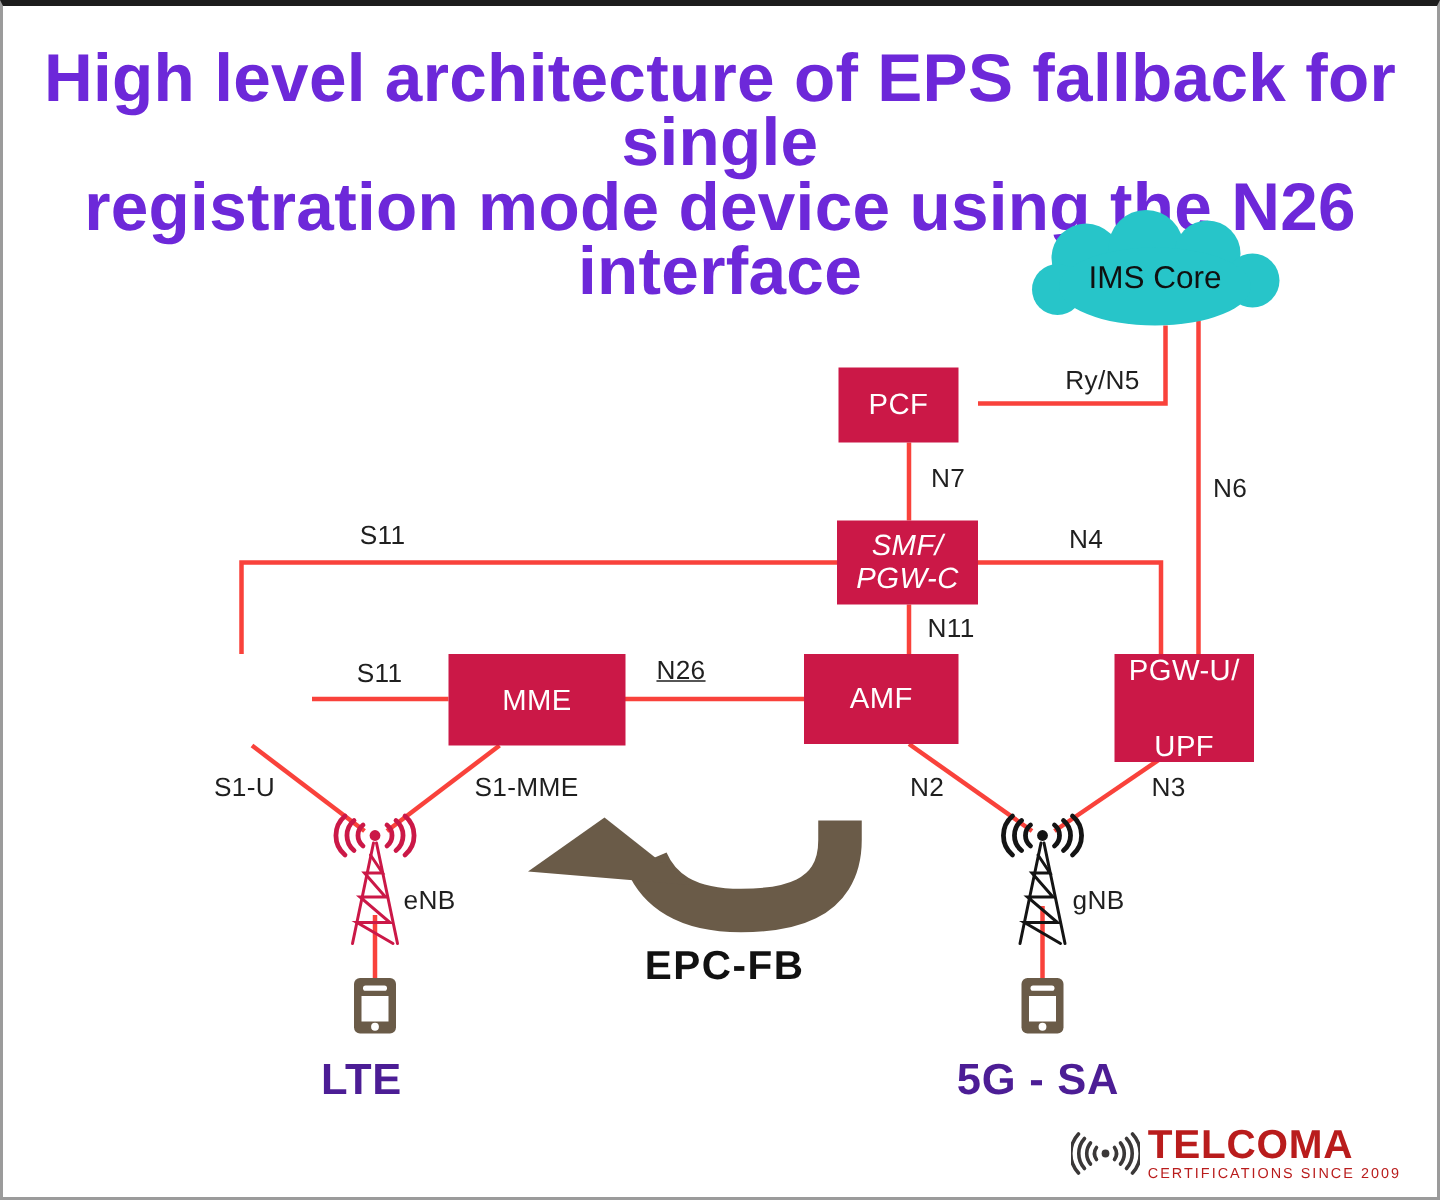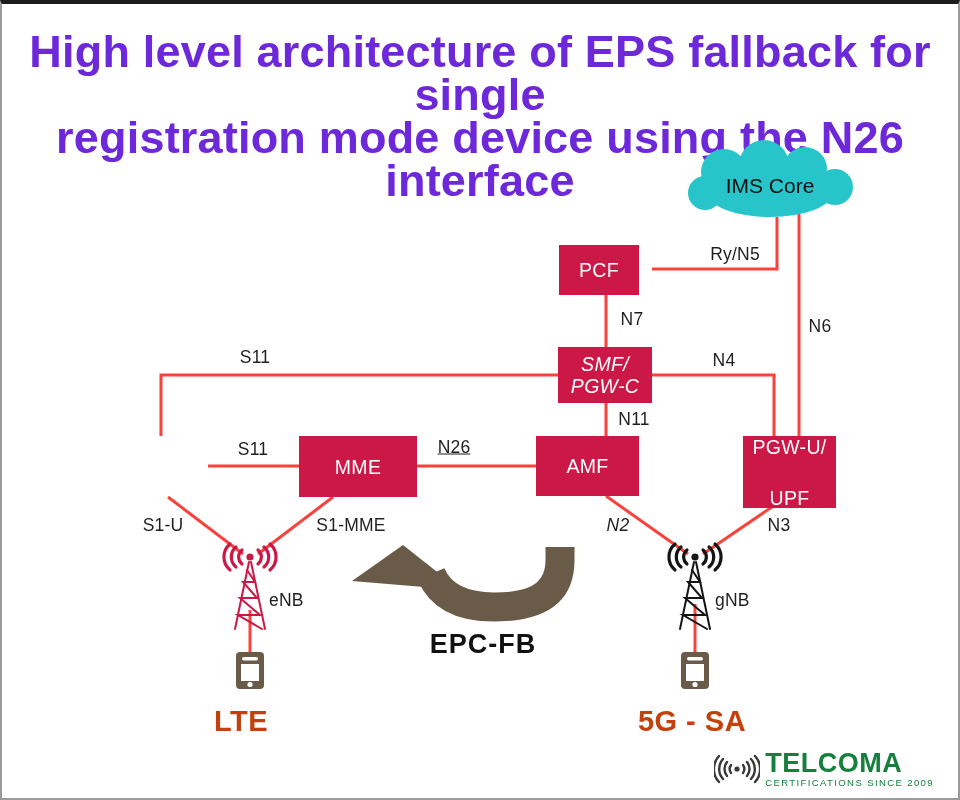--- a/index.html
+++ b/index.html
@@ -23,28 +23,28 @@
     position:absolute;transform:translate(-50%,-50%);
     font-size:17.5px;font-weight:500;color:#1f1f1f;white-space:nowrap;letter-spacing:.2px;
   }
   .tower-label{transform:none;}
   .cloud-label{
     position:absolute;left:700px;top:170px;width:136px;text-align:center;
     font-size:21px;font-weight:500;color:#101010;
   }
   .device-label{
     position:absolute;transform:translate(-50%,-50%);
-    font-size:29px;font-weight:700;color:#c2410c;white-space:nowrap;letter-spacing:.5px;
+    font-size:29px;font-weight:700;color:#4c1d95;white-space:nowrap;letter-spacing:.5px;
   }
   .arrow-label{
     position:absolute;transform:translate(-50%,-50%);
     font-size:27px;font-weight:600;color:#111111;letter-spacing:1px;
   }
   .logo{
-    position:absolute;right:24px;top:745px;display:flex;align-items:center;gap:5px;color:#15803d;
+    position:absolute;right:24px;top:745px;display:flex;align-items:center;gap:5px;color:#b91c1c;
   }
   .logo-brand{font-size:27px;font-weight:700;letter-spacing:.5px;line-height:26px;}
   .logo-tagline{font-size:9.6px;font-weight:500;letter-spacing:1.35px;margin-top:1px;white-space:nowrap;}
 </style>
 </head>
 <body>
 
 <div class="canvas">
 
   <div class="title">
@@ -153,21 +153,21 @@
   <div class="link-label" style="left:253px;top:353px;">S11</div>
   <div class="link-label" style="left:251px;top:445px;">S11</div>
   <div class="link-label" style="left:452px;top:443px;text-decoration:underline;">N26</div>
   <div class="link-label" style="left:701px;top:250px;margin-left:32px;">Ry/N5</div>
   <div class="link-label" style="left:630px;top:315px;">N7</div>
   <div class="link-label" style="left:818px;top:322px;">N6</div>
   <div class="link-label" style="left:722px;top:356px;">N4</div>
   <div class="link-label" style="left:632px;top:415px;">N11</div>
   <div class="link-label" style="left:161px;top:521px;">S1-U</div>
   <div class="link-label" style="left:349px;top:521px;">S1-MME</div>
-  <div class="link-label" style="left:616px;top:521px;font-style:italic;">N2</div>
+  <div class="link-label" style="left:616px;top:521px;">N2</div>
   <div class="link-label" style="left:777px;top:521px;">N3</div>
 
   <div class="tower-label" style="left:267px;top:586px;">eNB</div>
   <div class="tower-label" style="left:713px;top:586px;">gNB</div>
 
   <div class="device-label" style="left:239px;top:717px;">LTE</div>
   <div class="device-label" style="left:690px;top:717px;">5G - SA</div>
 
   <div class="arrow-label" style="left:481px;top:640px;">EPC-FB</div>
 

